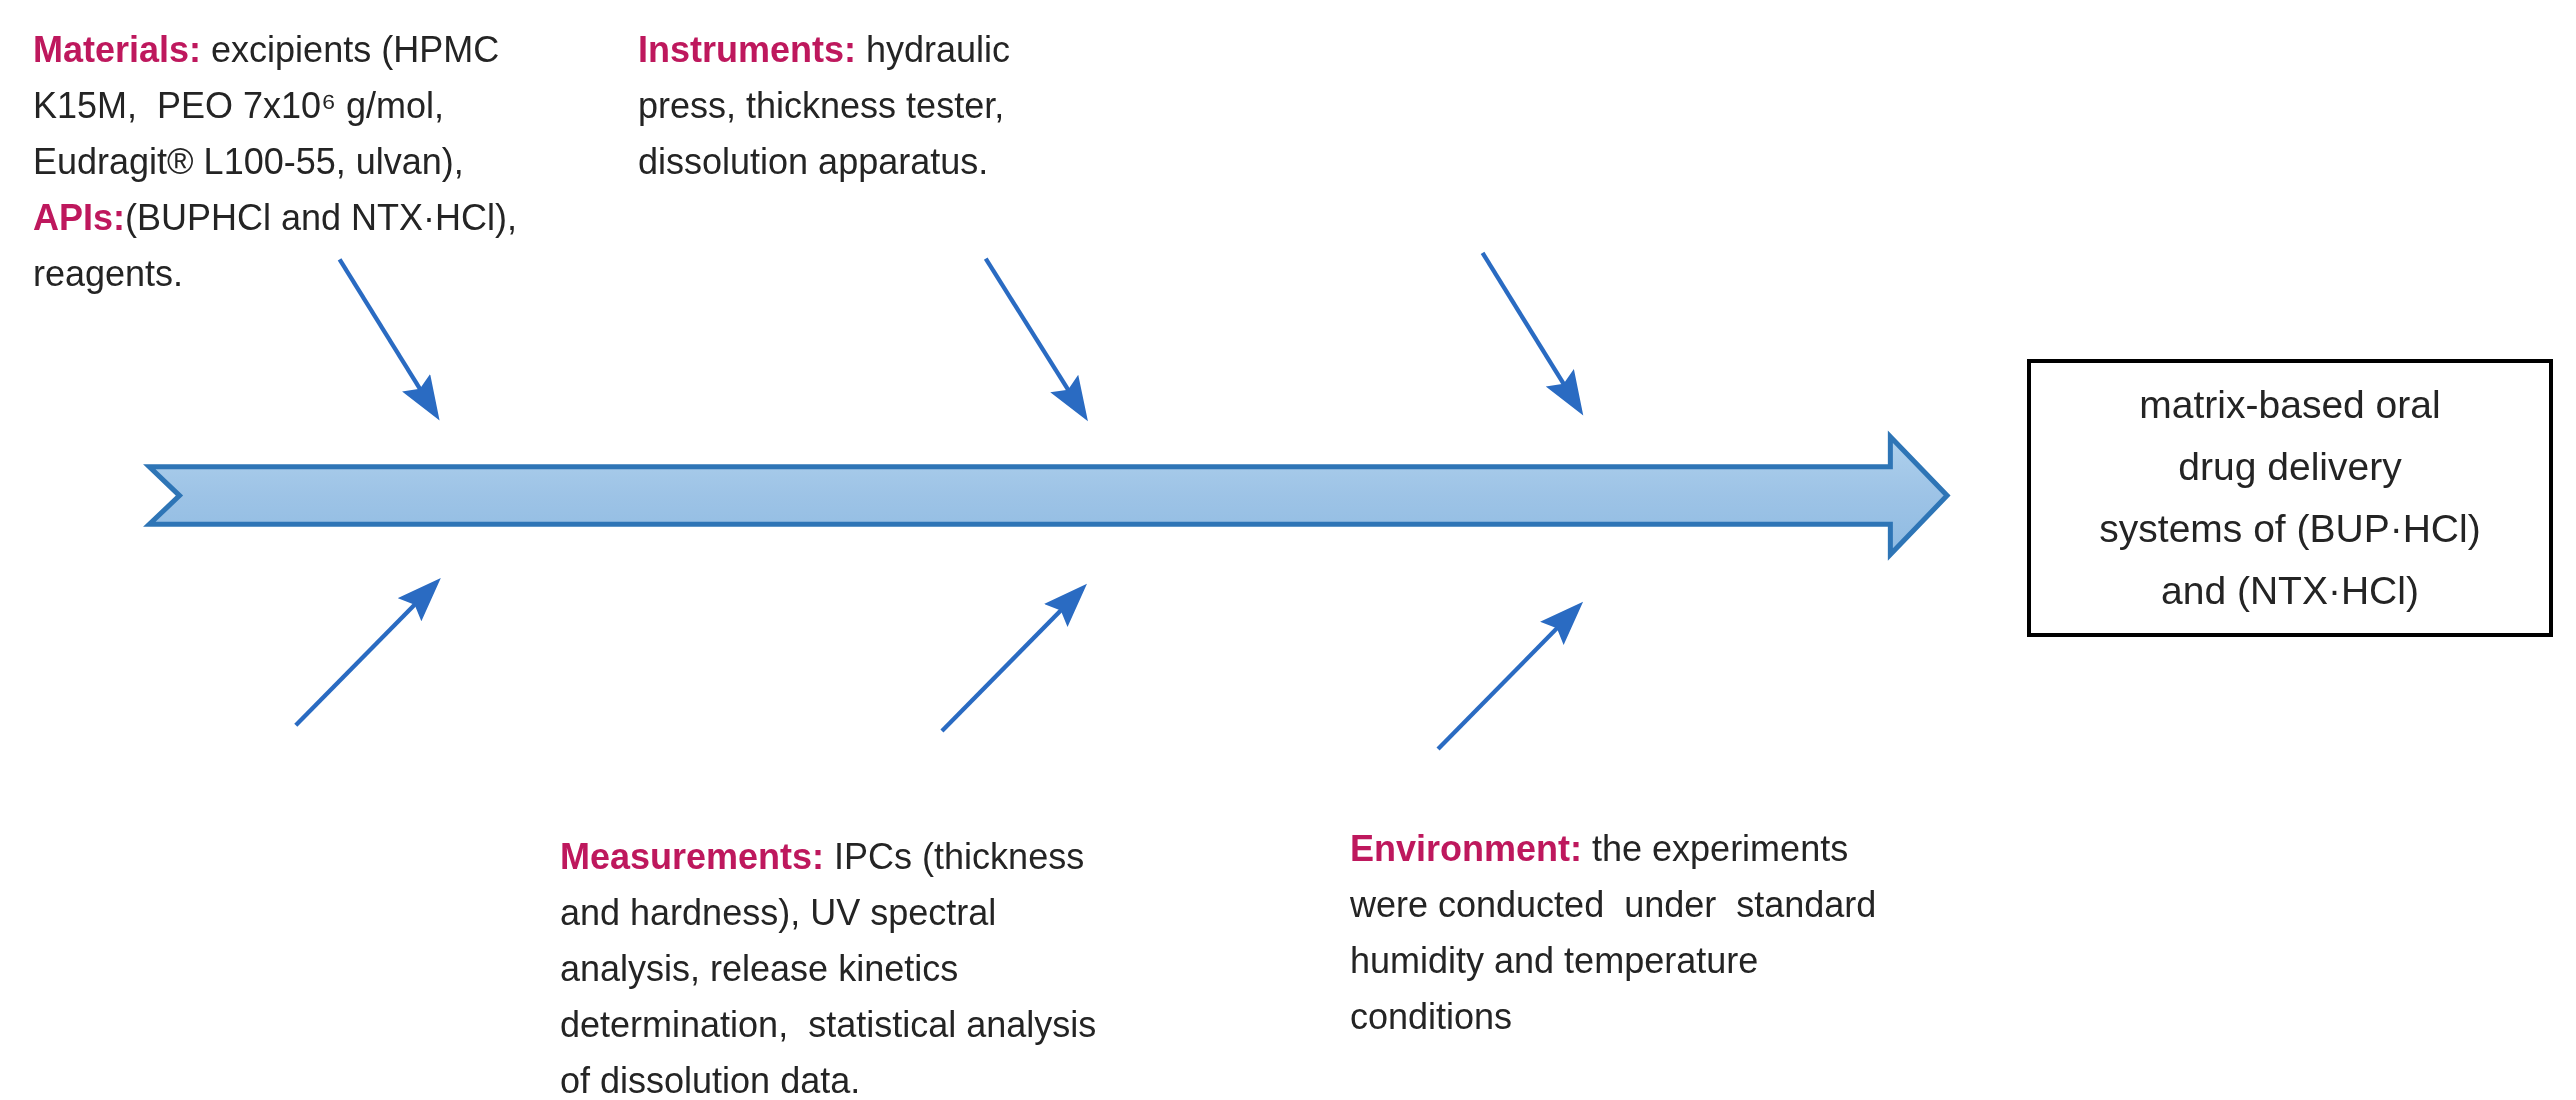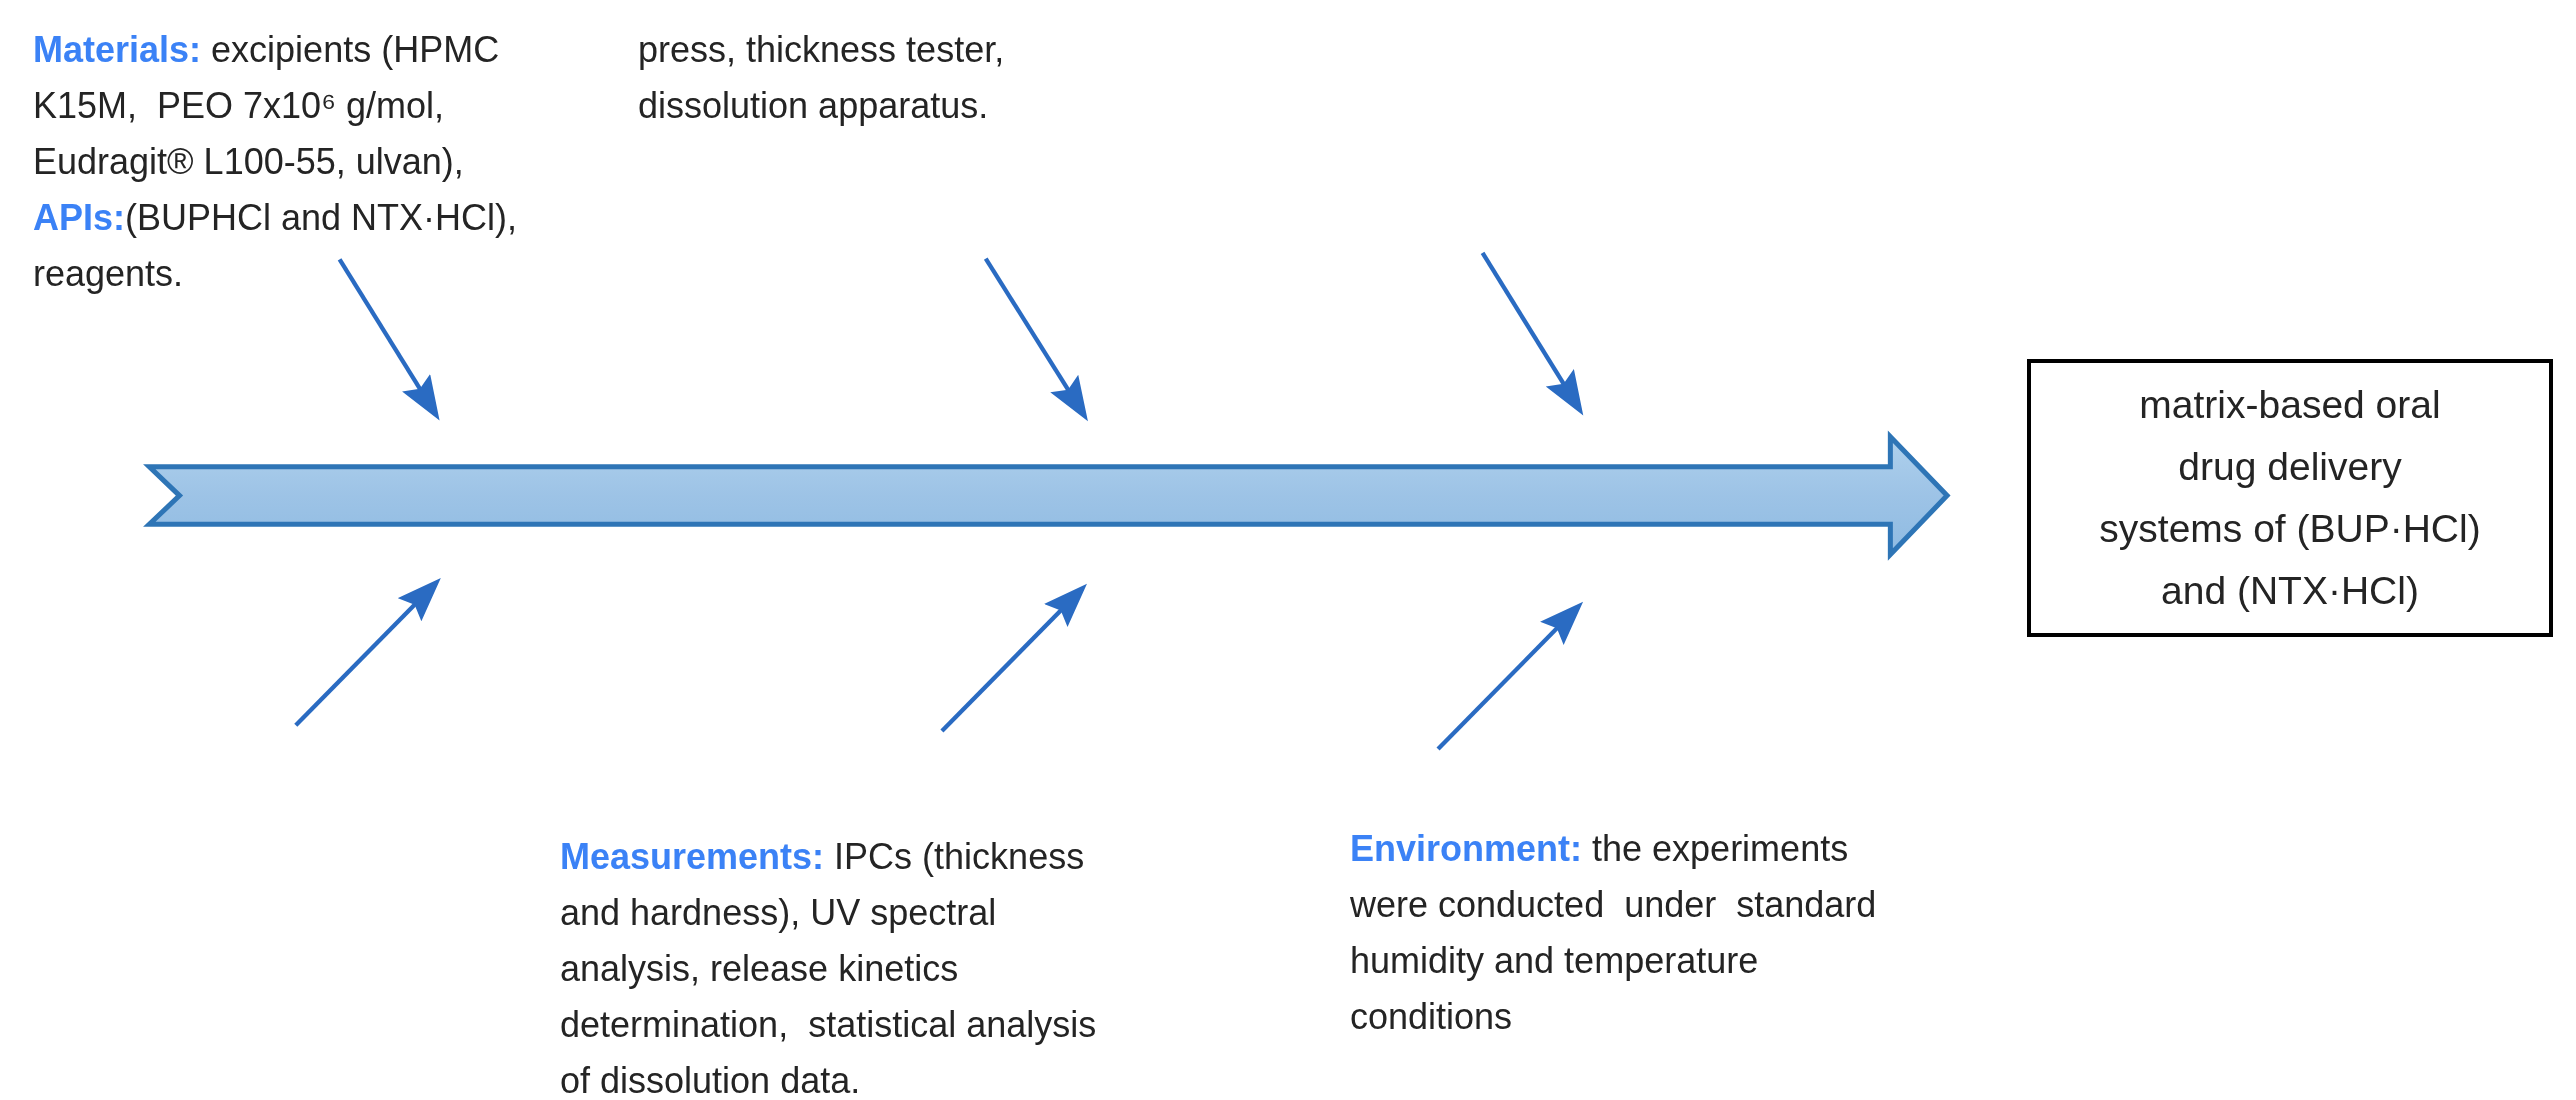--- a/index.html
+++ b/index.html
@@ -6,21 +6,21 @@
   #stage{
     position:relative;
     width:2576px;height:1101px;
     background:#ffffff;
     font-family:"Liberation Sans","DejaVu Sans",sans-serif;
     color:#242424;
     overflow:hidden;
   }
   .tb{position:absolute;font-size:36px;line-height:56px;}
   .tb .line{white-space:pre;}
-  .tb b{font-weight:bold;color:#3b82f6;}
+  .tb b{font-weight:bold;color:#be185d;}
   #result-box{
     position:absolute;
     left:2027px;top:359px;width:526px;height:278px;
     border:4.3px solid #000;
     box-sizing:border-box;
     display:flex;flex-direction:column;justify-content:center;align-items:center;
     font-size:39px;line-height:62px;text-align:center;
   }
   #diagram-svg{position:absolute;left:0;top:0;}
 </style>
@@ -55,20 +55,21 @@
 
   <div class="tb" style="left:33px;top:21.5px;">
     <div class="line"><b>Materials:</b><span> excipients (HPMC</span></div>
     <div class="line">K15M,  PEO 7x10⁶ g/mol,</div>
     <div class="line">Eudragit® L100-55, ulvan),</div>
     <div class="line"><b>APIs:</b><span>(BUPHCl and NTX·HCl),</span></div>
     <div class="line">reagents.</div>
   </div>
 
   <div class="tb" style="left:638px;top:21.5px;">
+    <div class="line"><b>Instruments:</b><span> hydraulic</span></div>
     <div class="line">press, thickness tester,</div>
     <div class="line">dissolution apparatus.</div>
   </div>
 
 
 
   <div class="tb" style="left:560px;top:829px;">
     <div class="line"><b>Measurements:</b><span> IPCs (thickness</span></div>
     <div class="line">and hardness), UV spectral</div>
     <div class="line">analysis, release kinetics</div>

